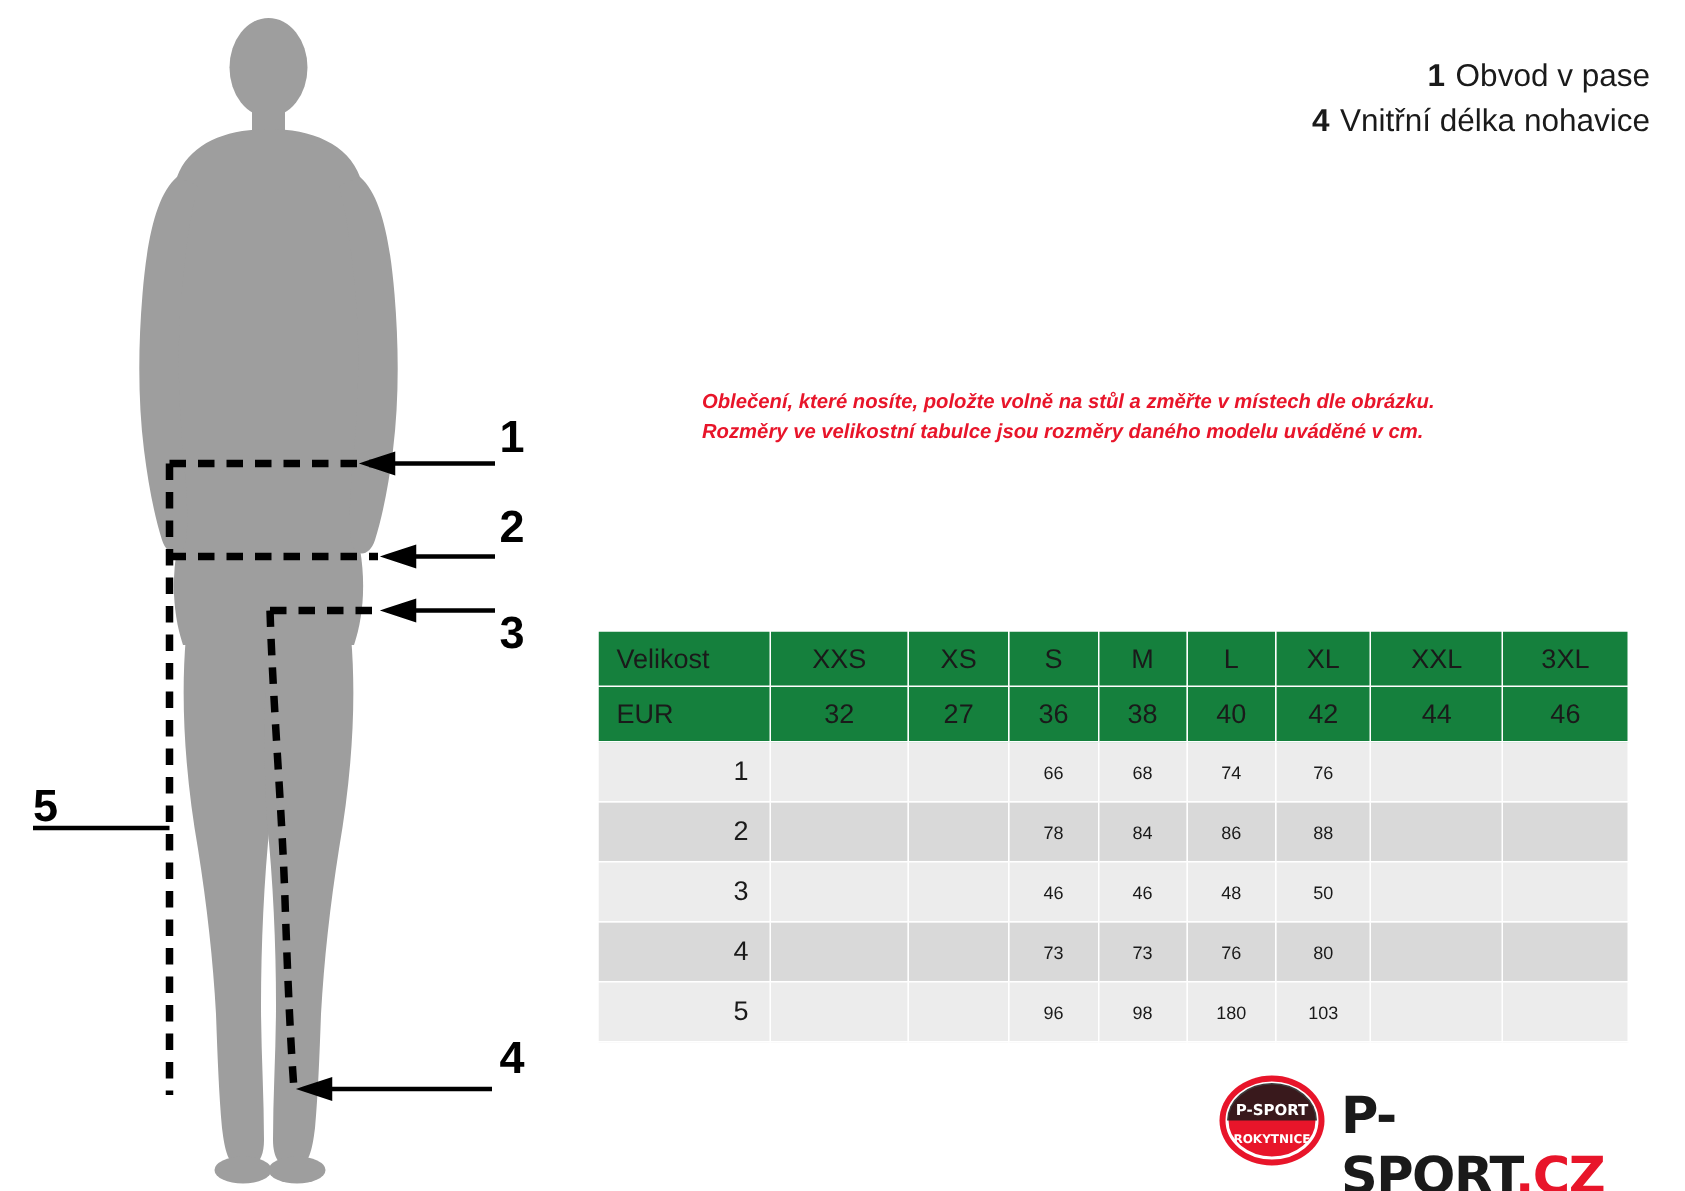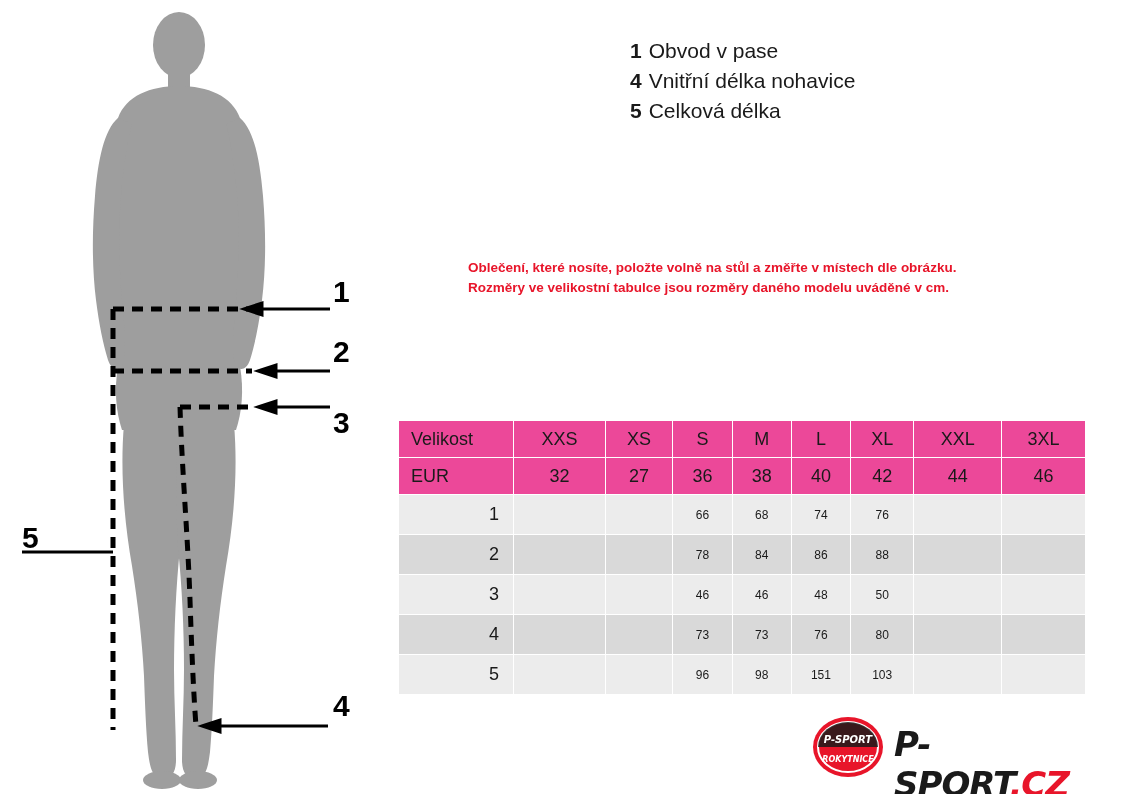--- a/index.html
+++ b/index.html
@@ -51,35 +51,37 @@
     position: absolute;
     left: 630px;
     top: 36px;
     width: 470px;
   }
   .legend-row {
     font-size: 21px;
     color: #1a1a1a;
     line-height: 30px;
     white-space: nowrap;
+    text-align: right;
   }
   .legend-row .num {
     font-weight: bold;
     margin-right: 7px;
   }
 
   .note {
     position: absolute;
     left: 468px;
     top: 258px;
     width: 640px;
     color: #e8152a;
     font-size: 13.5px;
     font-weight: bold;
     line-height: 20px;
+    font-style: italic;
   }
 
   .product-title {
     position: absolute;
     left: 416px;
     top: 363px;
     font-size: 18px;
     color: #1a1a1a;
   }
 
@@ -91,21 +93,21 @@
     border-collapse: collapse;
     width: 688px;
   }
   .size-table td, .size-table th {
     border: 1px solid #ffffff;
     text-align: center;
     font-weight: normal;
     color: #1a1a1a;
   }
   .size-table .hdr td {
-    background: #ec4899;
+    background: #15803d;
     font-size: 18px;
     height: 36px;
     padding: 0 4px;
   }
   .size-table .hdr td.rowlab {
     text-align: left;
     padding-left: 12px;
     width: 98px;
   }
   .size-table .datarow td {
@@ -121,21 +123,20 @@
   .size-table .datarow.odd td { background: #d9d9d9; }
   .size-table .datarow.even td { background: #ececec; }
 
   
   .logo {
     position: absolute;
     left: 812px;
     top: 716px;
     width: 285px;
     height: 62px;
-    font-style: italic;
   }
   .logo-badge {
     position: absolute;
     left: 0;
     top: 0;
     width: 72px;
     height: 62px;
   }
   .logo-text {
     position: absolute;
@@ -262,23 +263,20 @@
     <div class="marker-num m5">5</div>
   </div>
 
   <div class="legend">
     <div class="legend-row">
       <span class="num">1</span><span>Obvod v pase</span>
     </div>
     <div class="legend-row">
       <span class="num">4</span><span>Vnitřní délka nohavice</span>
     </div>
-    <div class="legend-row">
-      <span class="num">5</span><span>Celková délka</span>
-    </div>
   </div>
 
   <div class="note">
     <div>Oblečení, které nosíte, položte volně na stůl a změřte v místech dle obrázku.</div>
     <div>Rozměry ve velikostní tabulce jsou rozměry daného modelu uváděné v cm.</div>
   </div>
 
 
   <table class="size-table">
     <tbody>
@@ -348,21 +346,21 @@
         <td>80</td>
         <td></td>
         <td></td>
       </tr>
       <tr class="datarow even">
         <td class="rowlab">5</td>
         <td></td>
         <td></td>
         <td>96</td>
         <td>98</td>
-        <td>151</td>
+        <td>180</td>
         <td>103</td>
         <td></td>
         <td></td>
       </tr>
     </tbody>
   </table>
 
   <div class="logo">
     <svg class="logo-badge" width="72" height="62" viewBox="0 0 72 62">
       <ellipse cx="36" cy="31" rx="35" ry="30" fill="#e8152a"></ellipse>

